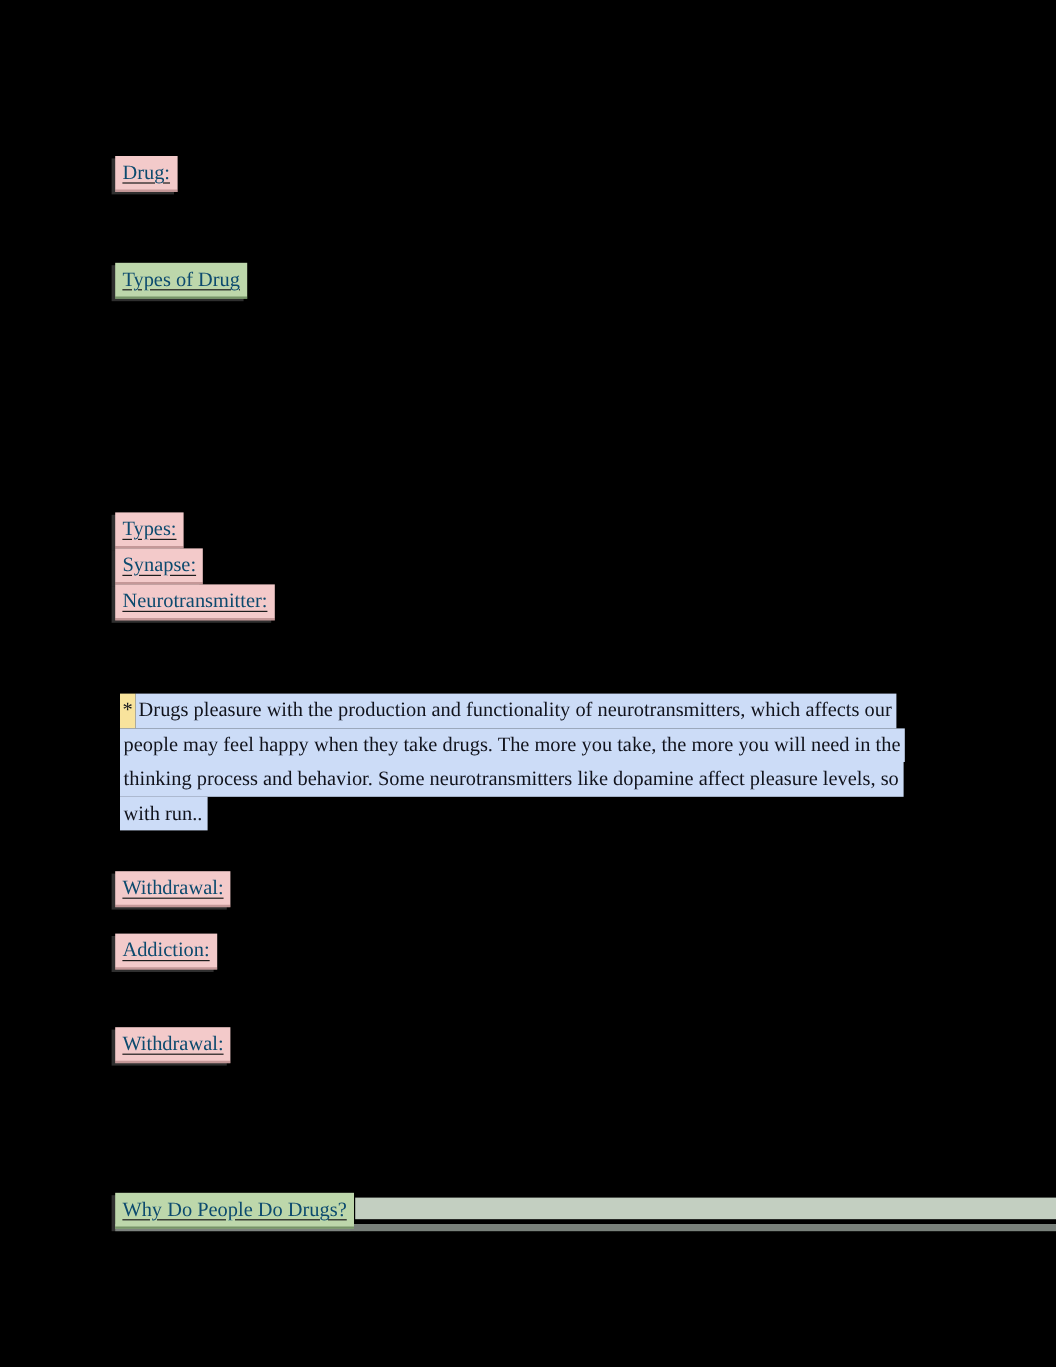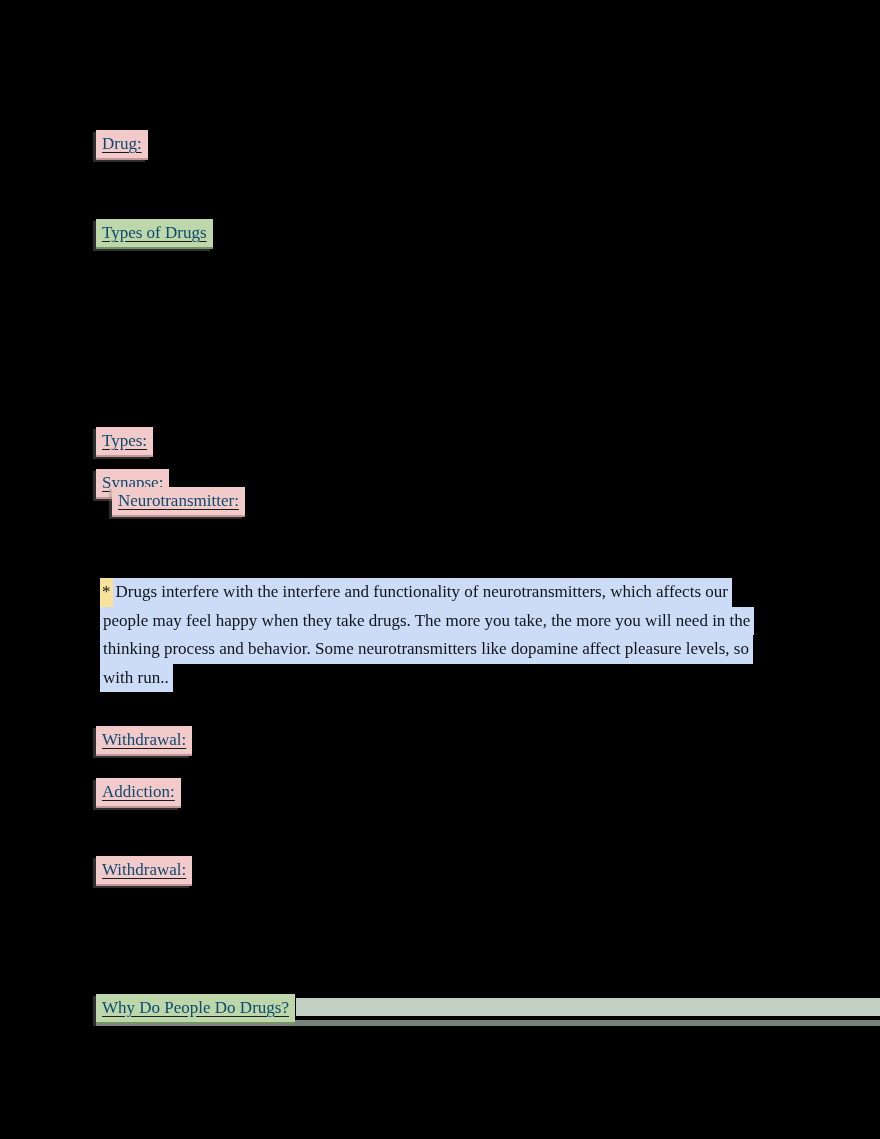--- a/index.html
+++ b/index.html
@@ -77,31 +77,31 @@
   }
   .z1 { z-index: 1; }
 </style>
 </head>
 <body>
 
 <div class="page">
 
   <span class="hl boxed pink" style="left:96px; top:130px;">Drug:</span>
 
-  <span class="hl boxed green" style="left:96px; top:219px;">Types of Drugs</span>
+  <span class="hl boxed green" style="left:96px; top:219px;">Types of Drug</span>
 
   <span class="hl boxed pink" style="left:96px; top:427px;">Types:</span>
 
-  <span class="hl boxed pink" style="left:96px; top:469px;">Synapse:</span>
+  <span class="hl boxed pink" style="left:96px; top:457px;">Synapse:</span>
 
-  <span class="hl boxed pink" style="left:112px; top:487px;">Neurotransmitter:</span>
+  <span class="hl boxed pink" style="left:96px; top:487px;">Neurotransmitter:</span>
 
   <div class="note">
     <div class="note-line">
-      <span class="seg seg-yellow">*</span><span class="seg seg-blue">Drugs interfere with the interfere and functionality of neurotransmitters, which affects our</span>
+      <span class="seg seg-yellow">*</span><span class="seg seg-blue">Drugs pleasure with the production and functionality of neurotransmitters, which affects our</span>
     </div>
     <div class="note-line">
       <span class="seg seg-blue">people may feel happy when they take drugs. The more you take, the more you will need in the</span>
     </div>
     <div class="note-line">
       <span class="seg seg-blue">thinking process and behavior. Some neurotransmitters like dopamine affect pleasure levels, so</span>
     </div>
     <div class="note-line">
       <span class="seg seg-blue">with run..</span>
     </div>

